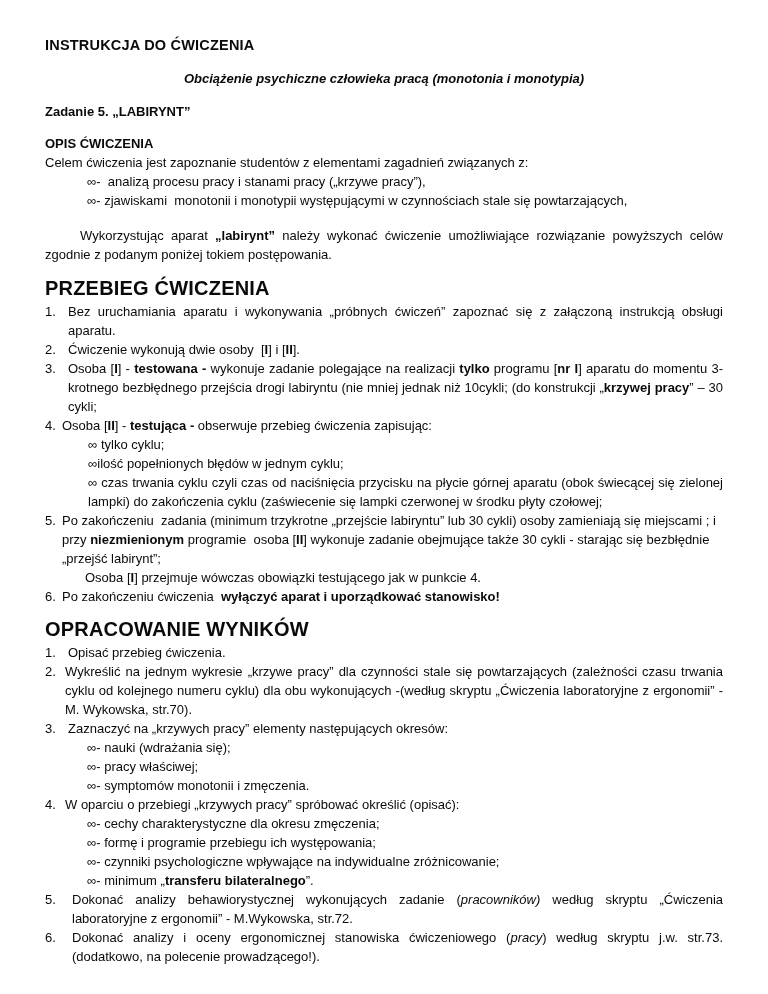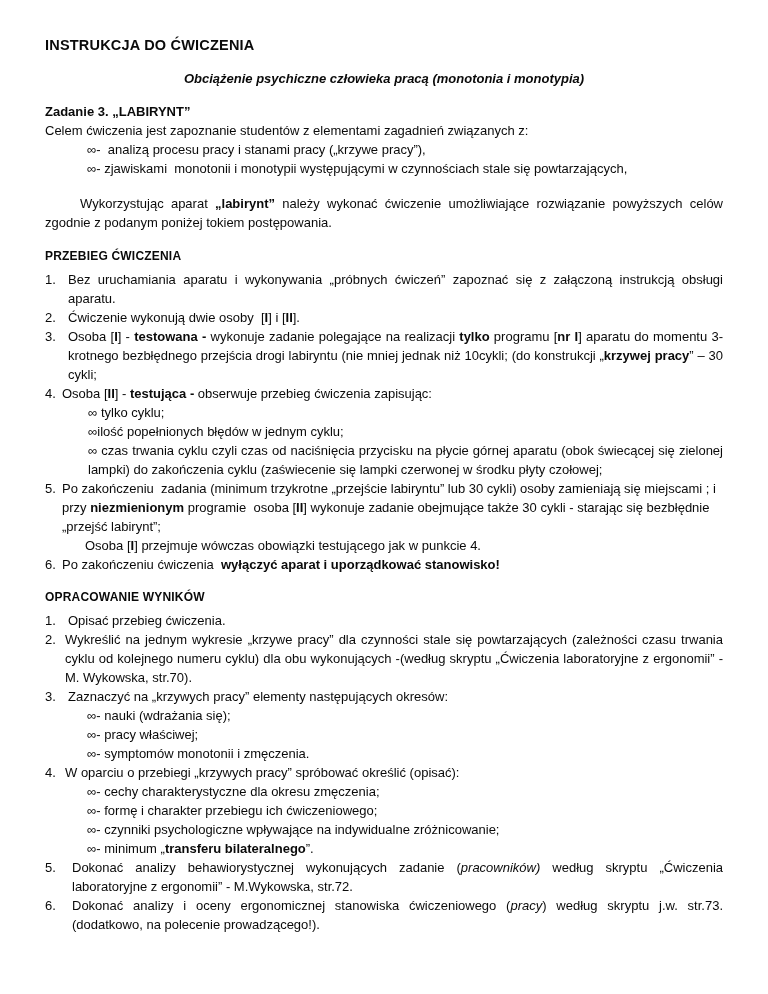--- a/index.html
+++ b/index.html
@@ -12,34 +12,35 @@
     background: #ffffff;
     padding: 35px 45px 20px 45px;
     font-family: "Liberation Sans", sans-serif;
     font-size: 13px;
     line-height: 19px;
     color: #0a0a0a;
     overflow: hidden;
   }
   .block { text-align: left; }
   .title   { font-size: 14.5px; line-height: 20px; letter-spacing: 0.2px; }
-  .section { font-size: 12px; line-height: 21px; letter-spacing: 0.2px; }
+  .section { font-size: 20px; line-height: 21px; letter-spacing: 0.2px; }
   .hang { display: flex; }
   .hang > .marker { flex: 0 0 auto; }
   .hang > .btext  { flex: 1 1 auto; min-width: 0; }
   .bold   { font-weight: 700; }
   .italic { font-style: italic; }
 </style>
 </head>
 <body>
 
 <div class="page">
     <div class="block title"><span class="bold">INSTRUKCJA DO ĆWICZENIA</span></div>
     <div class="block" style="text-align: center; margin-top: 14px;"><span class="bold italic">Obciążenie psychiczne człowieka pracą (monotonia i monotypia)</span></div>
-    <div class="block" style="margin-top: 14px;"><span class="bold">Zadanie 3. „LABIRYNT”</span></div>
+    <div class="block" style="margin-top: 14px;"><span class="bold">Zadanie 5. „LABIRYNT”</span></div>
+    <div class="block" style="margin-top: 13px;"><span class="bold">OPIS ĆWICZENIA</span></div>
     <div class="block"><span>Celem ćwiczenia jest zapoznanie studentów z elementami zagadnień związanych z:</span></div>
     <div class="block" style="margin-left: 42px;"><span>∞-</span><span>&nbsp; analizą procesu pracy i stanami pracy („krzywe pracy”),</span></div>
     <div class="block" style="margin-left: 42px;"><span>∞-</span><span> zjawiskami &nbsp;monotonii i monotypii występującymi w czynnościach stale się powtarzających,</span></div>
     <div class="block" style="text-align: justify; margin-top: 16px; text-indent: 35px;"><span>Wykorzystując aparat </span><span class="bold">„labirynt”</span><span> należy wykonać ćwiczenie umożliwiające rozwiązanie powyższych celów zgodnie z podanym poniżej tokiem postępowania.</span></div>
     <div class="block section" style="margin-top: 14px;"><span class="bold">PRZEBIEG ĆWICZENIA</span></div>
     <div class="block hang" style="text-align: justify; margin-top: 3px;">
       <span class="marker" style="width: 23px;">1.</span>
       <span class="btext"><span>Bez uruchamiania aparatu i wykonywania „próbnych ćwiczeń” zapoznać się z załączoną instrukcją obsługi aparatu.</span></span>
     </div>
     <div class="block hang">
@@ -80,21 +81,21 @@
       <span class="btext"><span>Zaznaczyć na „krzywych pracy” elementy następujących okresów:</span></span>
     </div>
     <div class="block" style="margin-left: 42px;"><span>∞-</span><span> nauki (wdrażania się);</span></div>
     <div class="block" style="margin-left: 42px;"><span>∞-</span><span> pracy właściwej;</span></div>
     <div class="block" style="margin-left: 42px;"><span>∞-</span><span> symptomów monotonii i zmęczenia.</span></div>
     <div class="block hang">
       <span class="marker" style="width: 20px;">4.</span>
       <span class="btext"><span>W oparciu o przebiegi „krzywych pracy” spróbować określić (opisać):</span></span>
     </div>
     <div class="block" style="margin-left: 42px;"><span>∞-</span><span> cechy charakterystyczne dla okresu zmęczenia;</span></div>
-    <div class="block" style="margin-left: 42px;"><span>∞-</span><span> formę i charakter przebiegu ich ćwiczeniowego;</span></div>
+    <div class="block" style="margin-left: 42px;"><span>∞-</span><span> formę i programie przebiegu ich występowania;</span></div>
     <div class="block" style="margin-left: 42px;"><span>∞-</span><span> czynniki psychologiczne wpływające na indywidualne zróżnicowanie;</span></div>
     <div class="block" style="margin-left: 42px;"><span>∞-</span><span> minimum „</span><span class="bold">transferu bilateralnego</span><span>”.</span></div>
     <div class="block hang" style="text-align: justify;">
       <span class="marker" style="width: 27px;">5.</span>
       <span class="btext"><span>Dokonać analizy behawiorystycznej wykonujących zadanie (</span><span class="italic">pracowników)</span><span> według skryptu „Ćwiczenia laboratoryjne z ergonomii” - M.Wykowska, str.72.</span></span>
     </div>
     <div class="block hang" style="text-align: justify;">
       <span class="marker" style="width: 27px;">6.</span>
       <span class="btext"><span>Dokonać analizy i oceny ergonomicznej stanowiska ćwiczeniowego (</span><span class="italic">pracy</span><span>) według skryptu j.w. str.73. (dodatkowo, na polecenie prowadzącego!).</span></span>
     </div>

